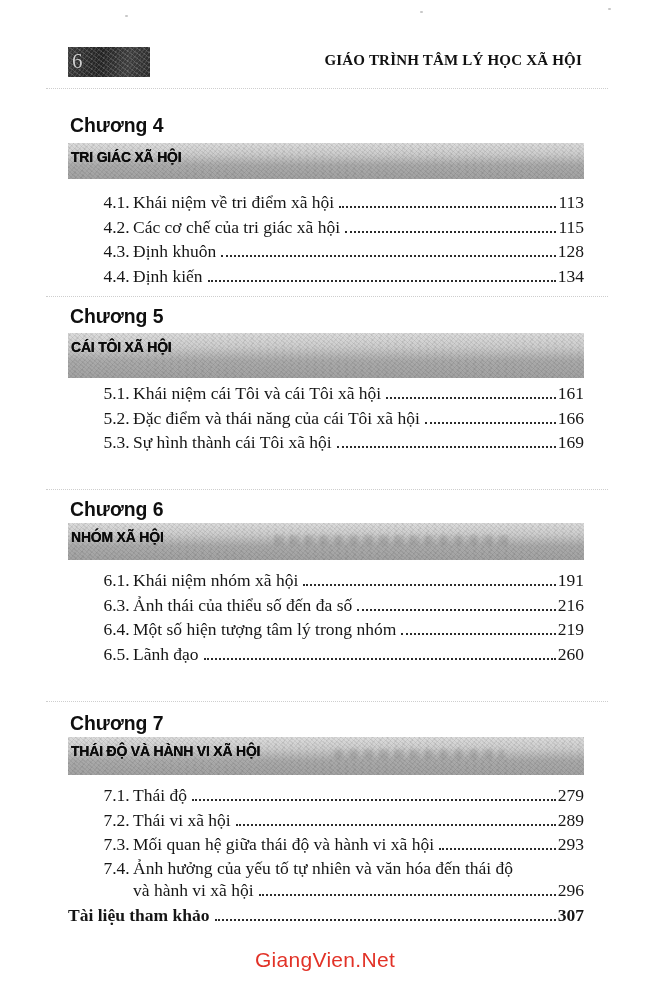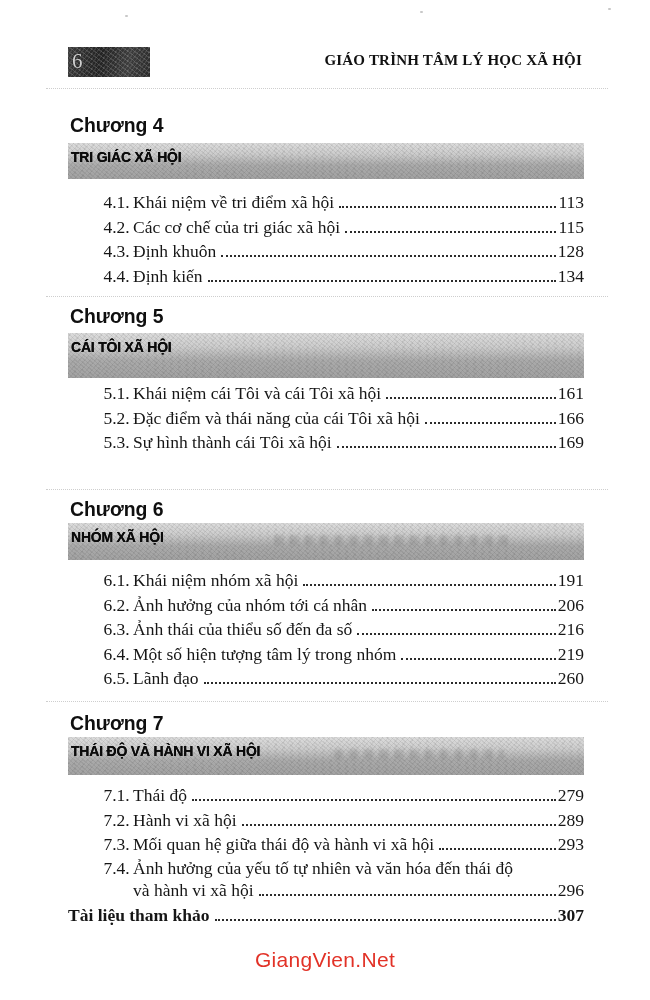--- a/index.html
+++ b/index.html
@@ -176,26 +176,20 @@
     <span class="ghost-streak" style="right:70px;width:240px"></span>
   </div>
   <div class="rows" style="top:568px">
     <div class="row">
       <span class="num">6.1.</span>
       <span class="ttl">Khái niệm nhóm xã hội</span>
       <span class="dots"></span>
       <span class="pg">191</span>
     </div>
     <div class="row">
-      <span class="num">6.2.</span>
-      <span class="ttl">Ảnh hưởng của nhóm tới cá nhân</span>
-      <span class="dots"></span>
-      <span class="pg">206</span>
-    </div>
-    <div class="row">
       <span class="num">6.3.</span>
       <span class="ttl">Ảnh thái của thiểu số đến đa số</span>
       <span class="dots"></span>
       <span class="pg">216</span>
     </div>
     <div class="row">
       <span class="num">6.4.</span>
       <span class="ttl">Một số hiện tượng tâm lý trong nhóm</span>
       <span class="dots"></span>
       <span class="pg">219</span>
@@ -215,21 +209,21 @@
   </div>
   <div class="rows" style="top:783px">
     <div class="row">
       <span class="num">7.1.</span>
       <span class="ttl">Thái độ</span>
       <span class="dots"></span>
       <span class="pg">279</span>
     </div>
     <div class="row">
       <span class="num">7.2.</span>
-      <span class="ttl">Hành vi xã hội</span>
+      <span class="ttl">Thái vi xã hội</span>
       <span class="dots"></span>
       <span class="pg">289</span>
     </div>
     <div class="row">
       <span class="num">7.3.</span>
       <span class="ttl">Mối quan hệ giữa thái độ và hành vi xã hội</span>
       <span class="dots"></span>
       <span class="pg">293</span>
     </div>
     <div class="row tight">

